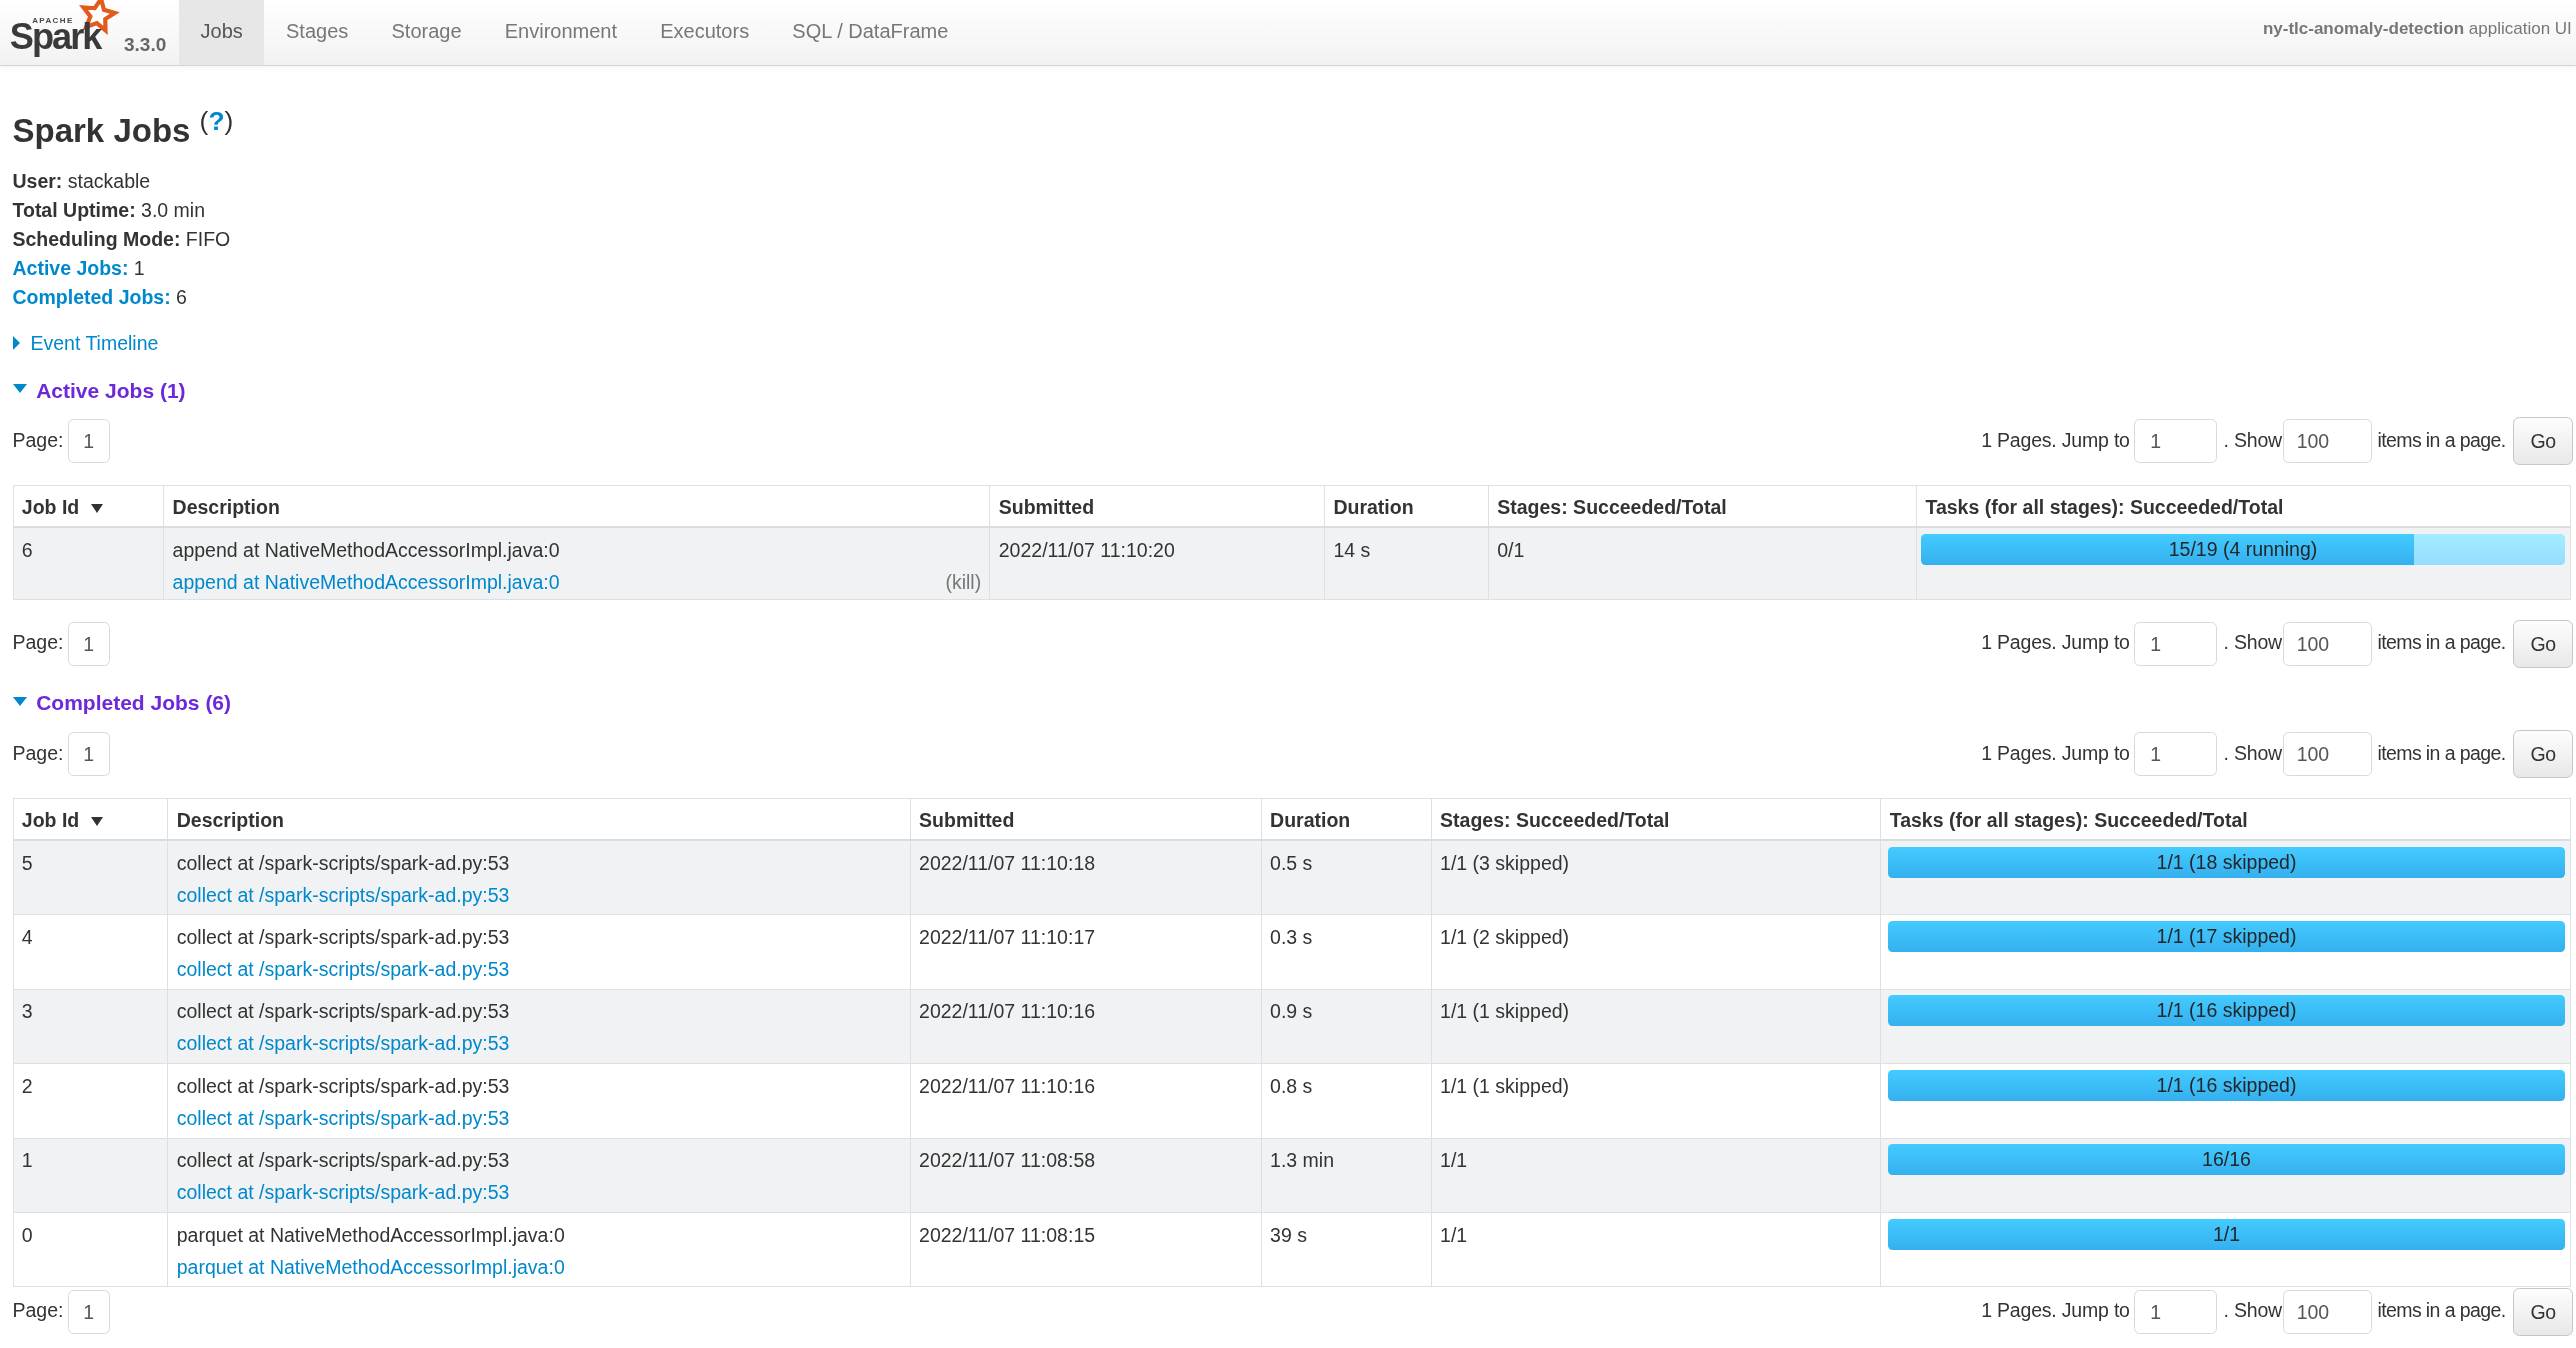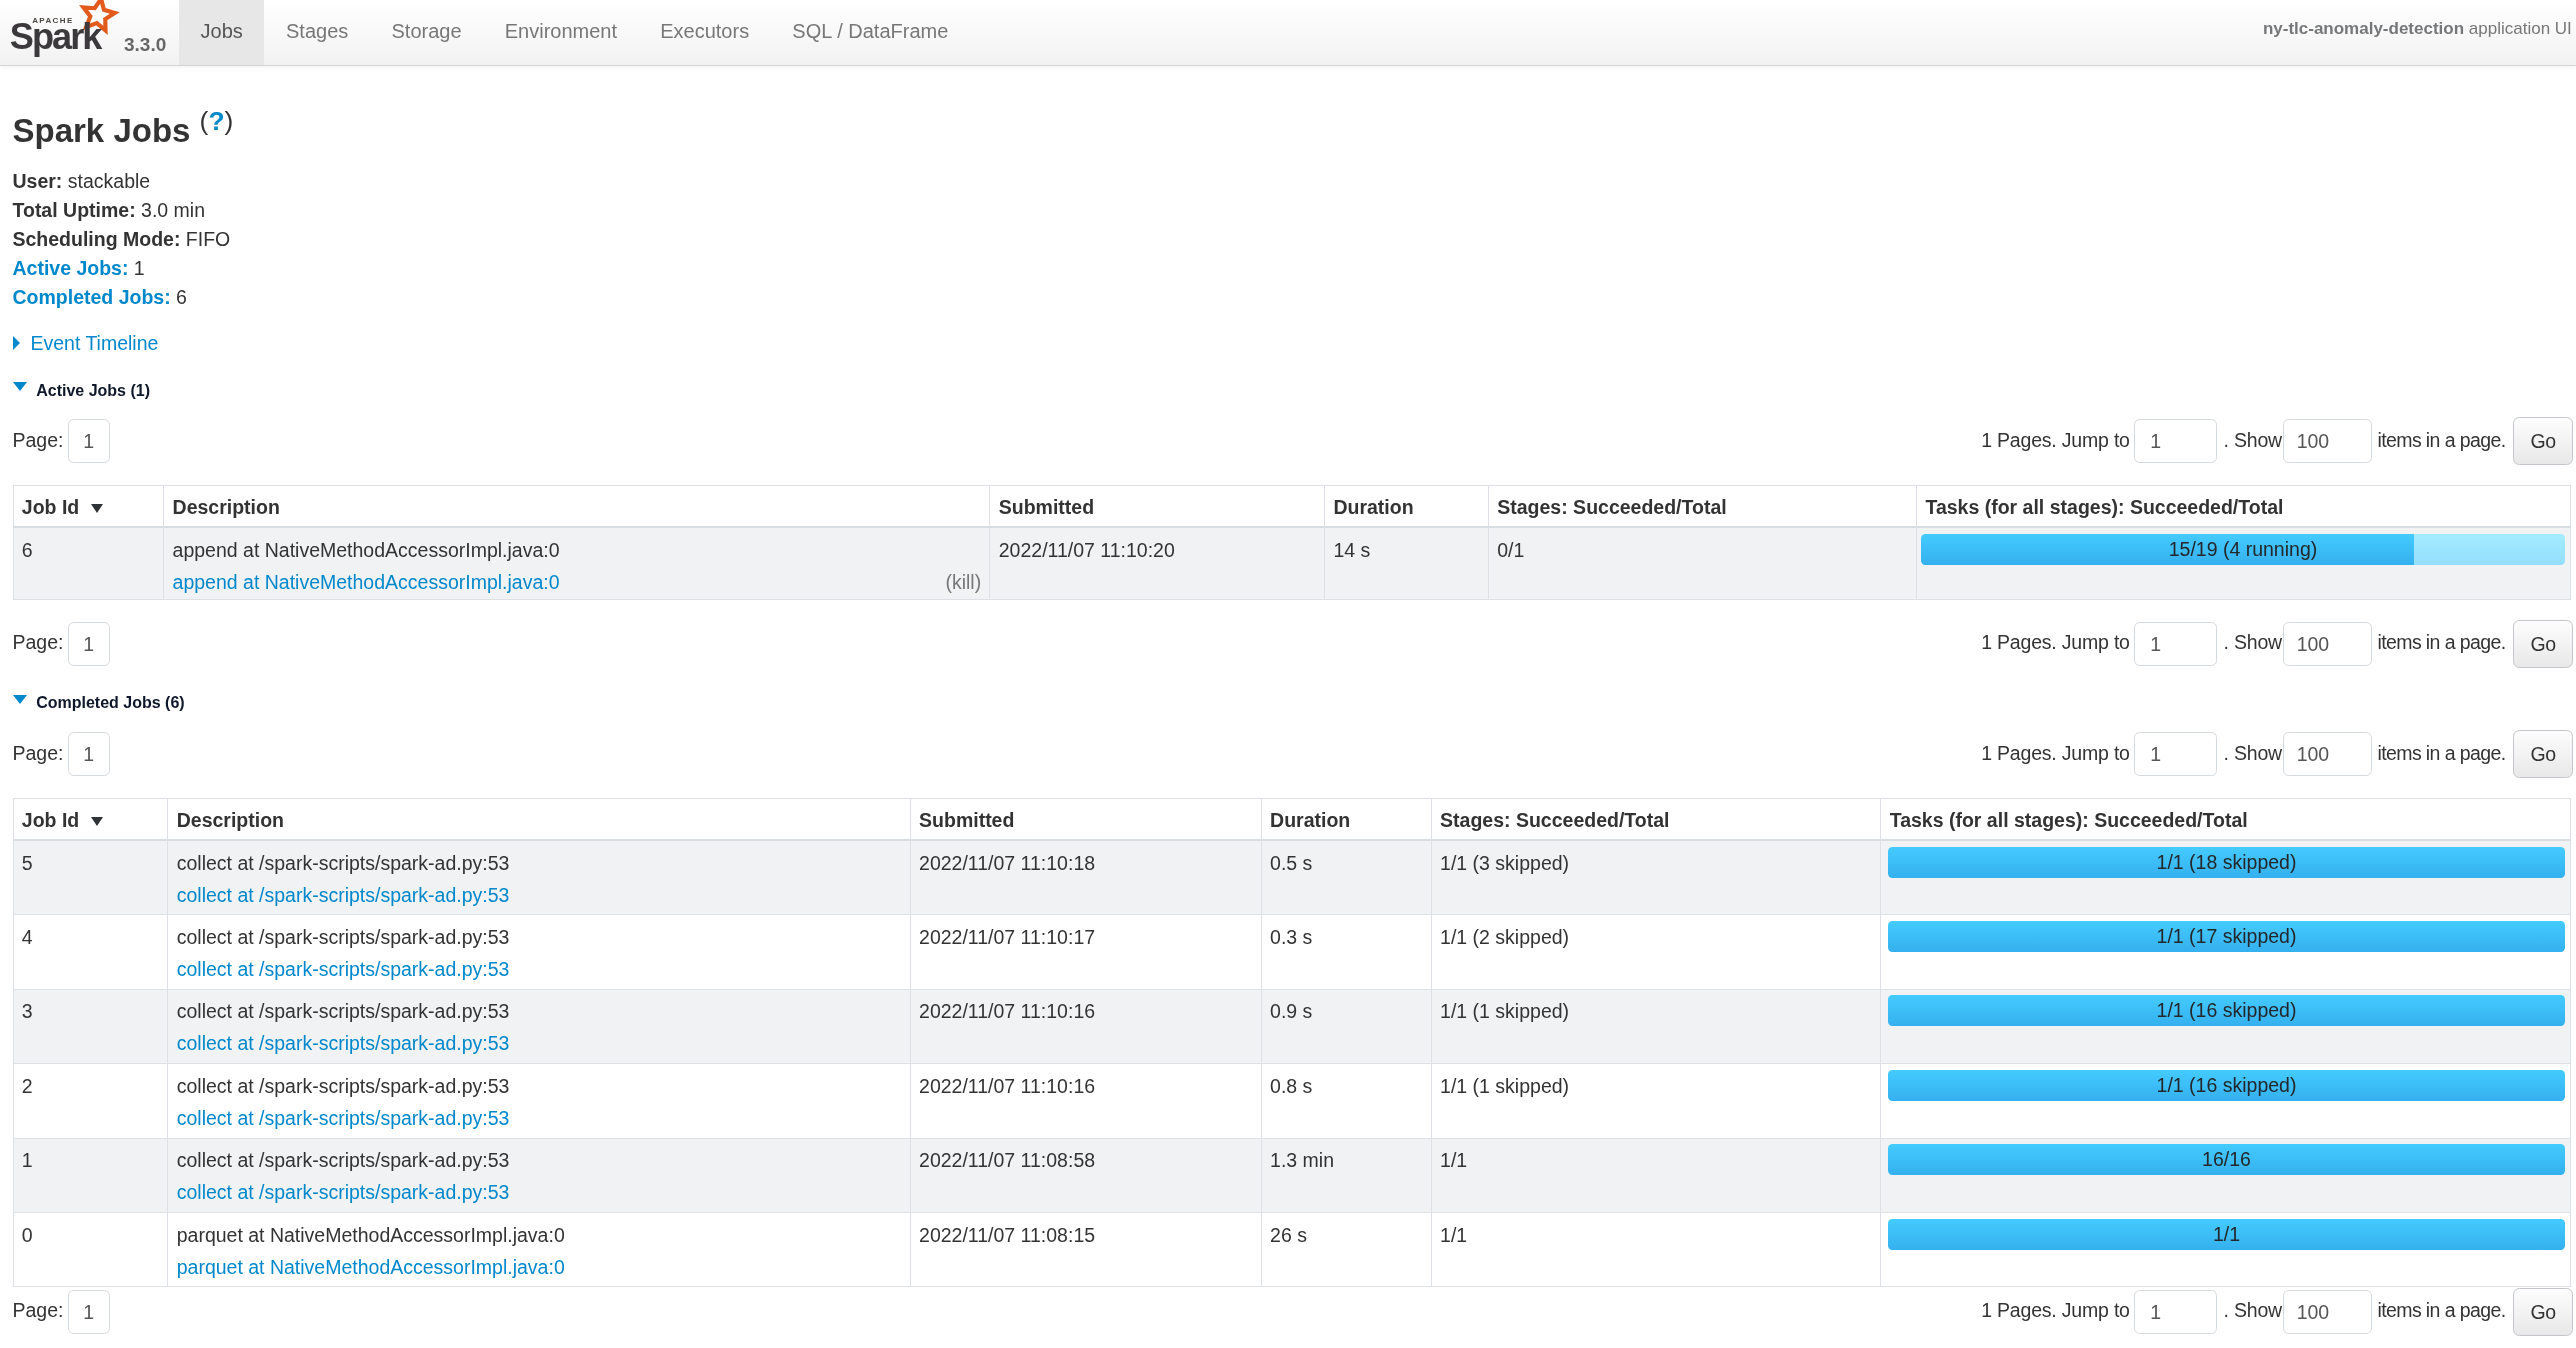--- a/index.html
+++ b/index.html
@@ -27,21 +27,21 @@
 
 #content { margin: 0 5.6px 0 12.5px; position:relative; }
 h3 { font-size:33px; line-height:50px; font-weight:bold; margin:40px 0 0 0; color:#333; }
 h3 sup { font-size:26.4px; vertical-align:12.5px; line-height:0; font-weight:normal; }
 h3 sup a { font-weight:bold; }
 .kvs { margin-top:11px; }
 .kv { line-height:29px; }
 .kv b.bluebold { color:#0088cc; }
 .evt { margin-top:17.4px; line-height:29px; }
 .tri-r { display:inline-block; width:0; height:0; border-left:7px solid #0088cc; border-top:7.7px solid transparent; border-bottom:7.7px solid transparent; margin-right:11px; }
-h4.sec { font-size:16px; line-height:38px; font-weight:bold; color:#0f172a; margin:0; }
+h4.sec { font-size:21px; line-height:38px; font-weight:bold; color:#6d28d9; margin:0; }
 .tri-d { display:inline-block; width:0; height:0; border-top:9px solid #0088cc; border-left:7px solid transparent; border-right:7px solid transparent; margin-right:9.7px; vertical-align:4.2px; }
 
 .pagerow { position:relative; height:46px; line-height:46px; white-space:nowrap; }
 .pagerow .plabel { margin-right:4.2px; }
 .pgin {
   font-family: "Liberation Sans", sans-serif;
   height:42px; border:1.4px solid #d5dade; border-radius:5.6px; color:#555;
   font-size:19.5px; vertical-align:middle; margin:0; padding:0;
   display:inline-block; line-height:42px;
 }
@@ -226,21 +226,21 @@
             <div class="progress">
               <div class="pbar full"></div>
               <div class="ptext">16/16</div>
             </div>
           </td>
       </tr>
       <tr>
         <td>0</td>
         <td>parquet at NativeMethodAccessorImpl.java:0<br><a>parquet at NativeMethodAccessorImpl.java:0</a></td>
         <td>2022/11/07 11:08:15</td>
-        <td>26 s</td>
+        <td>39 s</td>
         <td>1/1</td>
         <td class="taskcell">
             <div class="progress">
               <div class="pbar full"></div>
               <div class="ptext">1/1</div>
             </div>
           </td>
       </tr>
     </tbody>
   </table>

